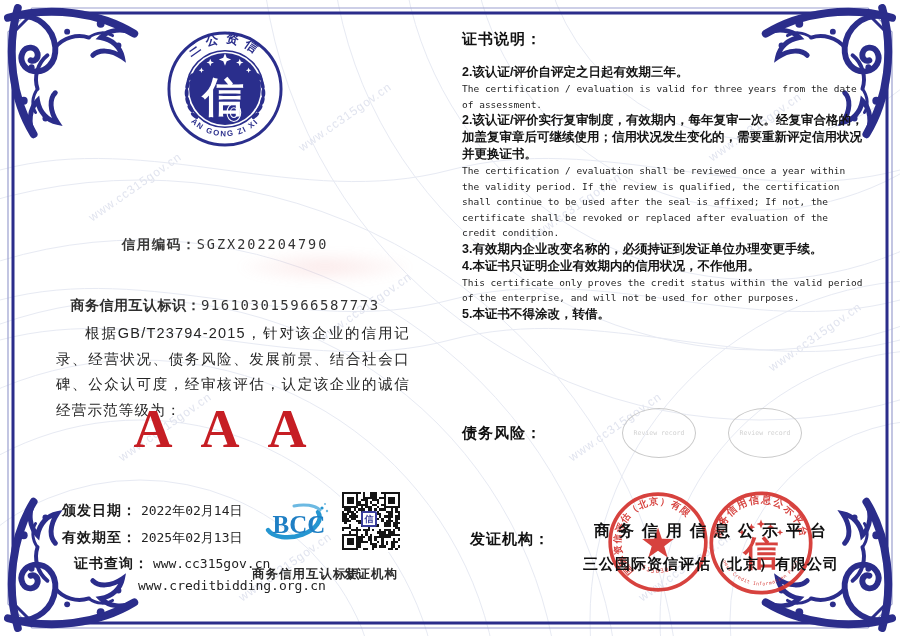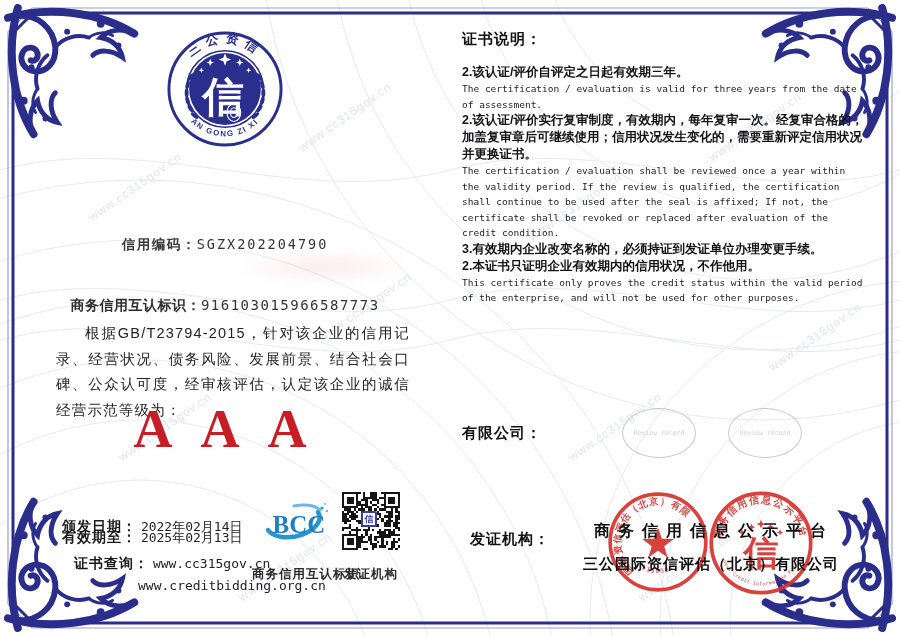--- a/index.html
+++ b/index.html
@@ -195,21 +195,21 @@
   <div class="red-smudge"></div>
 
   <div class="uscc-line">
     <span class="lab">商务信用互认标识：</span><span class="val">916103015966587773</span>
   </div>
 
   <div class="paragraph">根据GB/T23794-2015，针对该企业的信用记录、经营状况、债务风险、发展前景、结合社会口碑、公众认可度，经审核评估，认定该企业的诚信经营示范等级为：</div>
 
   <div class="grade">AAA</div>
 
-  <div class="meta" style="left:62px;top:518px">
+  <div class="meta" style="left:62px;top:502px">
     <span class="lab">颁发日期：</span>
     <span class="val">2022年02月14日</span>
   </div>
   <div class="meta" style="left:62px;top:529px">
     <span class="lab">有效期至：</span>
     <span class="val">2025年02月13日</span>
   </div>
   <div class="meta" style="left:74px;top:555px">
     <span class="lab">证书查询：</span>
     <span class="val">www.cc315gov.cn</span>
@@ -586,28 +586,29 @@
       <div class="en">The certification / evaluation is valid for three years from the date of assessment.</div>
     </div>
     <div class="item">
       <div class="zh">2.该认证/评价实行复审制度，有效期内，每年复审一次。经复审合格的，加盖复审章后可继续使用；信用状况发生变化的，需要重新评定信用状况并更换证书。</div>
       <div class="en">The certification / evaluation shall be reviewed once a year within the validity period. If the review is qualified, the certification shall continue to be used after the seal is affixed; If not, the certificate shall be revoked or replaced after evaluation of the credit condition.</div>
     </div>
     <div class="item">
       <div class="zh">3.有效期内企业改变名称的，必须持证到发证单位办理变更手续。</div>
     </div>
     <div class="item">
-      <div class="zh">2.本证书只证明企业有效期内的信用状况，不作他用。</div>
+      <div class="zh">4.本证书只证明企业有效期内的信用状况，不作他用。</div>
       <div class="en">This certificate only proves the credit status within the valid period of the enterprise, and will not be used for other purposes.</div>
     </div>
     <div class="item">
+      <div class="zh">5.本证书不得涂改，转借。</div>
     </div>
   </div>
 
-  <div class="review-label">有限公司：</div>
+  <div class="review-label">债务风险：</div>
   <div class="oval" style="left:622px;top:408px">Review record</div>
   <div class="oval" style="left:728px;top:408px">Review record</div>
 
   <div class="issuer-label">发证机构：</div>
   <div class="issuer-line1">商务信用信息公示平台</div>
   <div class="issuer-line2">三公国际资信评估（北京）有限公司</div>
 
   <svg class="seal seal-left" width="104" height="104" viewBox="0 0 100 100">
     <defs>
       <path id="sl-ring" d="M24.5,75.5 A36,36 0 1 1 75.5,24.5"></path>

